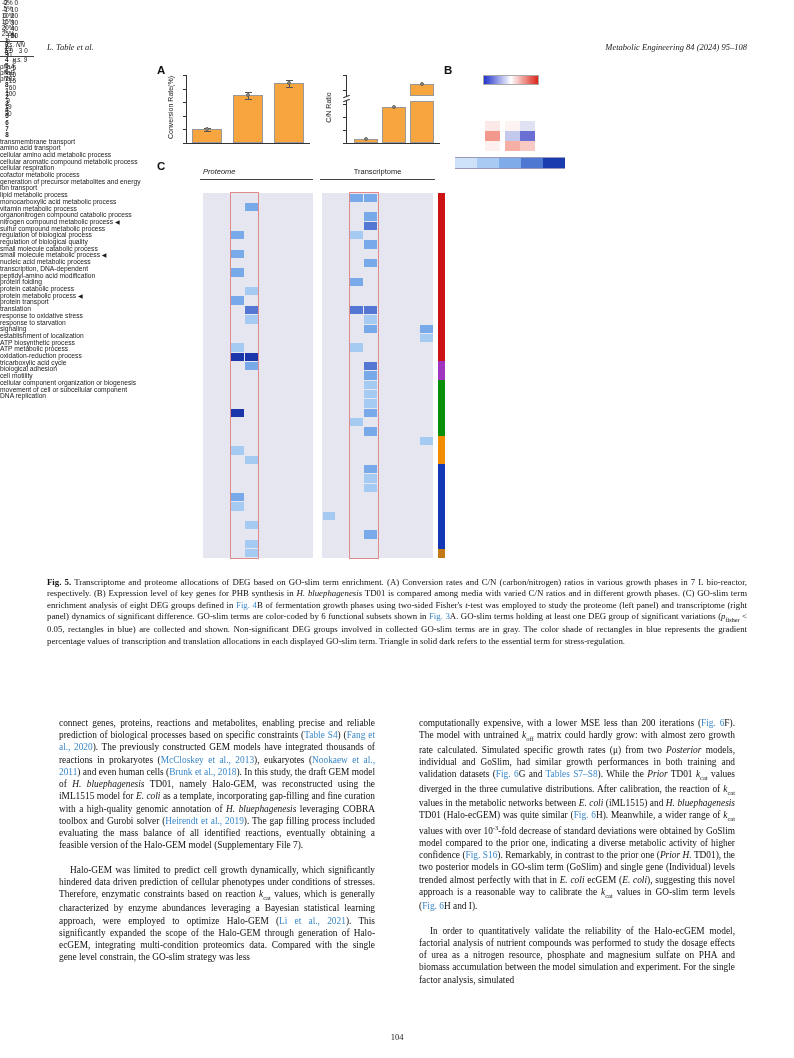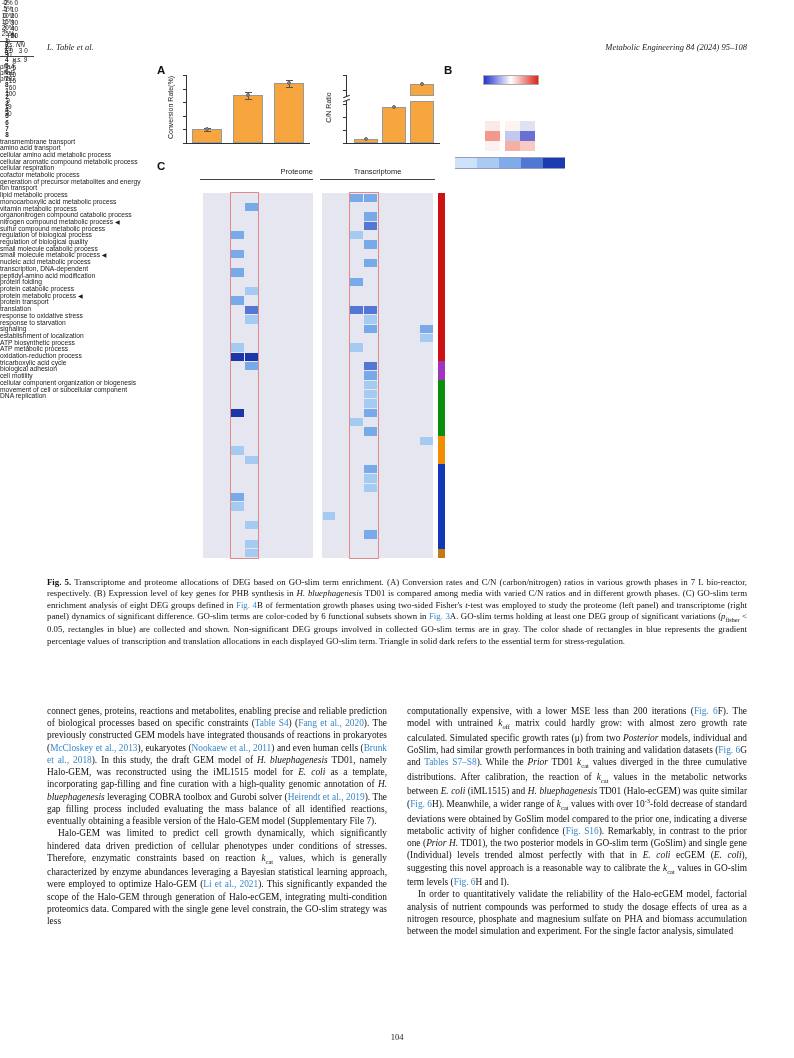--- a/index.html
+++ b/index.html
@@ -13,21 +13,21 @@
   .tiny{font-family:"Liberation Sans",sans-serif;font-size:6.3px;color:#222;line-height:1;}
   .term{font-family:"Liberation Sans",sans-serif;font-size:6.7px;color:#1a1a1a;line-height:1;white-space:nowrap;}
   .rot{position:absolute;transform:rotate(-90deg);transform-origin:center;white-space:nowrap;
        font-family:"Liberation Sans",sans-serif;font-size:7px;color:#222;text-align:center;}
   .axisline{position:absolute;background:#333;}
   .bar{position:absolute;background:#F7A63F;border:1px solid #999;box-sizing:border-box;}
   .dot{position:absolute;width:4px;height:4px;border-radius:50%;background:#9a8a80;border:1px solid #666;box-sizing:border-box;}
   .err{position:absolute;background:#555;}
   .caption{font-size:8.8px;line-height:1.28;text-align:justify;color:#111;}
   .bodytext{font-size:9.35px;line-height:1.31;text-align:justify;color:#111;}
-  .para{margin:0;}
+  .para{margin:12px;}
   .para.ind{text-indent:11px;}
   .link{color:#3a87c8;}
   .cellrect{position:absolute;}
   .hm{position:absolute;background:#e6e6f1;}
   .redrect{position:absolute;border:1px solid #e08a8a;box-sizing:border-box;pointer-events:none;}
   .rule{position:absolute;background:#444;height:1px;}
   sub,sup{font-size:70%;}
 </style>
 </head>
 <body>
@@ -121,21 +121,21 @@
       <div class="cellrect" style="left: 485px; top: 131px; width: 15px; height: 9.5px; background: rgb(242, 152, 140);"></div>
       <div class="cellrect" style="left: 505px; top: 131px; width: 15px; height: 9.5px; background: rgb(194, 201, 236);"></div>
       <div class="cellrect" style="left: 520px; top: 131px; width: 15px; height: 9.5px; background: rgb(106, 111, 211);"></div>
       <div class="tiny" style="left: 539px; top: 133px; font-style: italic;">phaB</div>
       <div class="cellrect" style="left: 485px; top: 141px; width: 15px; height: 9.5px; background: rgb(253, 241, 239);"></div>
       <div class="cellrect" style="left: 505px; top: 141px; width: 15px; height: 9.5px; background: rgb(245, 175, 165);"></div>
       <div class="cellrect" style="left: 520px; top: 141px; width: 15px; height: 9.5px; background: rgb(248, 202, 195);"></div>
       <div class="tiny" style="left: 539px; top: 143px; font-style: italic;">phaC</div>
     </div>
 
-  <div class="abs sans" style="left:203px;top:167px;width:110px;text-align:right;font-size:7.5px;">Proteome</div>
+  <div class="abs sans" style="left:203px;top:167px;width:110px;text-align:left;font-size:7.5px;font-style:italic;">Proteome</div>
   <div class="abs sans" style="left:322px;top:167px;width:111px;text-align:center;font-size:7.5px;">Transcriptome</div>
   <div class="rule" style="left:200px;top:179px;width:113px;"></div>
   <div class="rule" style="left:320px;top:179px;width:115px;"></div>
 
   <div id="panelC" class="abs">
       <div class="cellrect" style="left: 455px; top: 157px; width: 22px; height: 10px; background: rgb(205, 226, 248); border-top: 0.5px solid rgb(153, 153, 187); border-bottom: 0.5px solid rgb(153, 153, 187);"></div>
       <div class="cellrect" style="left: 477px; top: 157px; width: 22px; height: 10px; background: rgb(169, 203, 243); border-top: 0.5px solid rgb(153, 153, 187); border-bottom: 0.5px solid rgb(153, 153, 187);"></div>
       <div class="cellrect" style="left: 499px; top: 157px; width: 22px; height: 10px; background: rgb(127, 171, 233); border-top: 0.5px solid rgb(153, 153, 187); border-bottom: 0.5px solid rgb(153, 153, 187);"></div>
       <div class="cellrect" style="left: 521px; top: 157px; width: 22px; height: 10px; background: rgb(79, 120, 210); border-top: 0.5px solid rgb(153, 153, 187); border-bottom: 0.5px solid rgb(153, 153, 187);"></div>
       <div class="cellrect" style="left: 543px; top: 157px; width: 22px; height: 10px; background: rgb(27, 60, 174); border-top: 0.5px solid rgb(153, 153, 187); border-bottom: 0.5px solid rgb(153, 153, 187);"></div>

